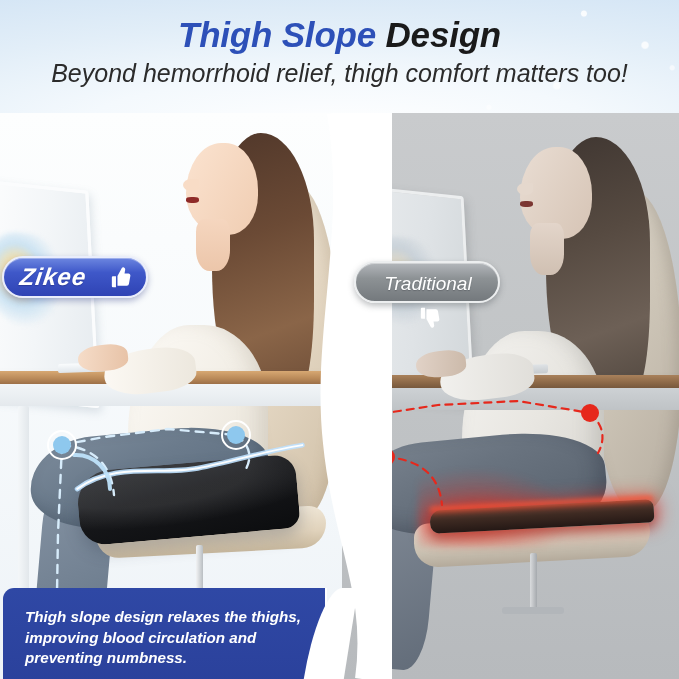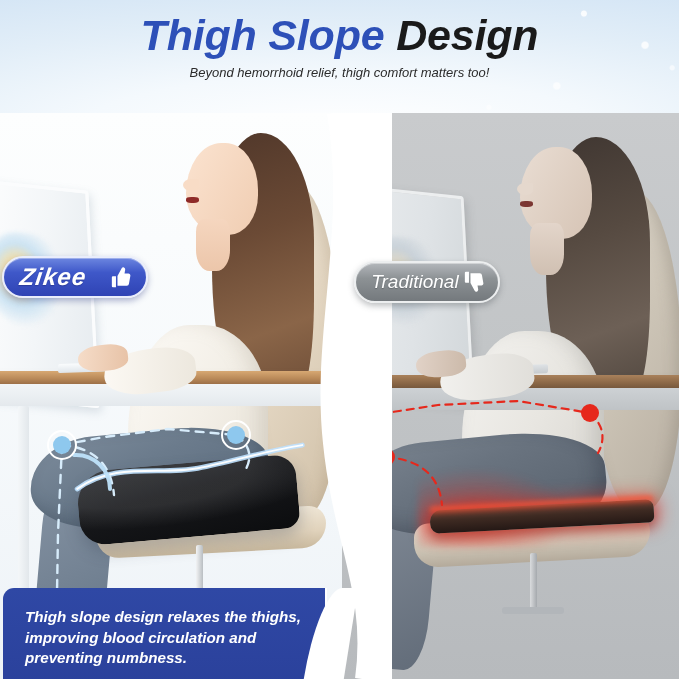--- a/index.html
+++ b/index.html
@@ -22,28 +22,28 @@
       radial-gradient(ellipse 120% 150% at 50% 115%, #ffffff 0%, #f4f9fd 32%, #e2eef8 62%, #cfe2f4 100%),
       linear-gradient(180deg,#cfe3f5 0%,#dceaf7 45%,#eef5fb 78%,#ffffff 100%);
     overflow:hidden;
   }
   .header-inner{
     position:absolute;left:0;top:0;width:679px;height:113px;
     display:flex;flex-direction:column;align-items:center;justify-content:flex-start;
   }
   .title{
     margin-top:15px;
-    font-size:43px;line-height:40px;font-weight:bold;font-style:italic;
+    font-size:35px;line-height:40px;font-weight:bold;font-style:italic;
     letter-spacing:-.2px;white-space:nowrap;
   }
   .title .accent{color:#2d50b8;}
   .title .plain{color:#1a1a1a;}
   .subtitle{
     margin-top:6px;
-    font-size:13px;line-height:24px;font-style:italic;color:#2b2b2b;
+    font-size:25px;line-height:24px;font-style:italic;color:#2b2b2b;
     white-space:nowrap;font-weight:400;
   }
 
   
   .stage{position:absolute;left:0;top:113px;width:679px;height:566px;overflow:hidden;}
 
   .panel{position:absolute;top:0;height:566px;overflow:hidden;}
   .panel-left{left:0;width:342px;}
   .panel-right{left:342px;width:337px;}
 
@@ -243,21 +243,22 @@
     background:linear-gradient(180deg,#6c86e0 0%,#3f58c9 38%,#2f43b4 100%);
     border:2px solid #e9edfb;
     box-shadow:0 3px 6px rgba(40,55,130,.35), inset 0 1px 0 rgba(255,255,255,.35);
     justify-content:space-between;
   }
   .badge-bad{
     left:354px;top:148px;width:146px;
     background:linear-gradient(180deg,#b3b7bb 0%,#8d9295 40%,#74797d 100%);
     border:2px solid #eceeef;
     box-shadow:0 3px 6px rgba(70,75,80,.35), inset 0 1px 0 rgba(255,255,255,.4);
-    justify-content:center;
+    justify-content:space-between;
+    flex-direction:column;
   }
   .brand{
     color:#ffffff;font-style:italic;font-weight:bold;font-size:24px;
     letter-spacing:1px;line-height:42px;
     transform:skewX(-8deg);
     text-shadow:0 1px 1px rgba(20,30,90,.35);
   }
   .badge-label{
     color:#ffffff;font-style:italic;font-weight:normal;font-size:19px;line-height:42px;
     text-shadow:0 1px 1px rgba(60,65,70,.4);

